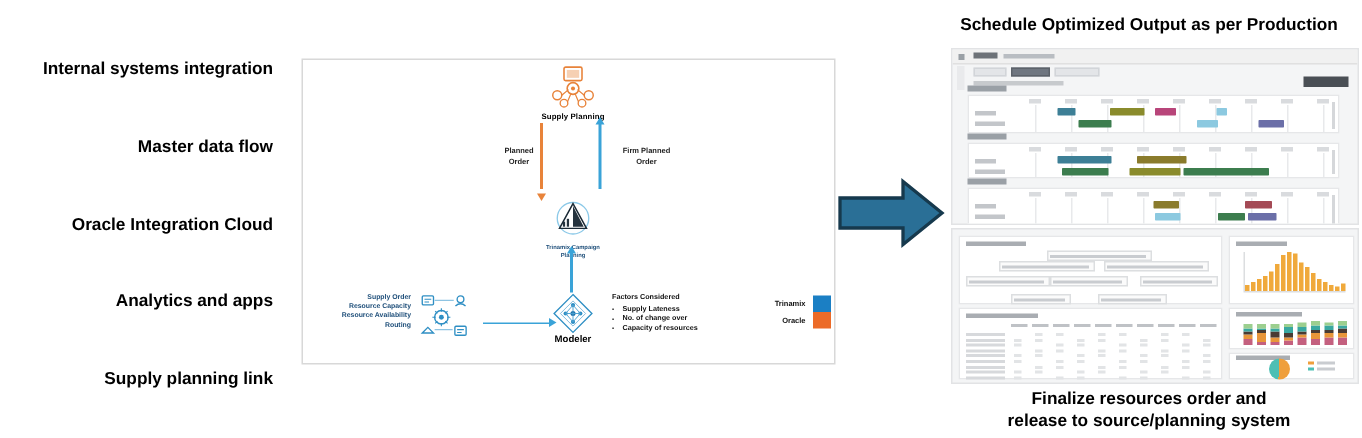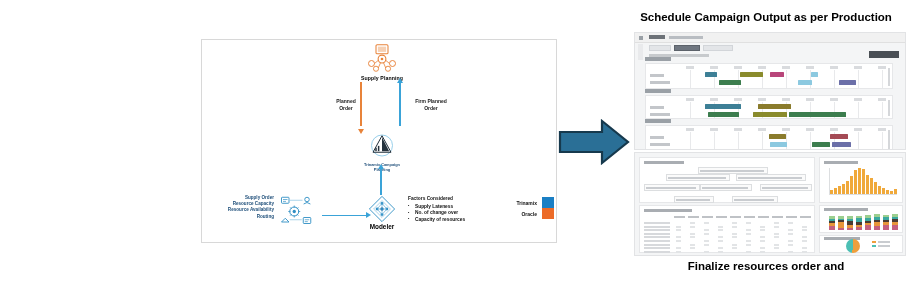--- a/index.html
+++ b/index.html
@@ -138,20 +138,27 @@
   .d-axis{position:absolute;background:#dcdee0;}
   .d-cell{position:absolute;height:2px;background:#d7d9dc;}
   .d-pie{position:absolute;border-radius:50%;}
   .d-leg{position:absolute;height:2px;}
 </style>
 </head>
 <body>
 
 <div class="root">
 
+  <div class="left-labels">
+    <div class="lbl">Internal systems integration</div>
+    <div class="lbl">Master data flow</div>
+    <div class="lbl">Oracle Integration Cloud</div>
+    <div class="lbl">Analytics and apps</div>
+    <div class="lbl">Supply planning link</div>
+  </div>
 
   <div class="diagram">
 
     <div class="sp-node">
       <svg class="sp-icon" viewBox="0 0 44 40">
         <rect x="14" y="1" width="16" height="12" rx="1.5" fill="none" stroke="#e8833a" stroke-width="1.4"></rect>
         <rect x="16.5" y="3.5" width="11" height="7" fill="#f6d0b3"></rect>
         <circle cx="22" cy="20" r="5.2" fill="none" stroke="#e8833a" stroke-width="1.4"></circle>
         <circle cx="22" cy="20" r="1.8" fill="#e8833a"></circle>
         <circle cx="8" cy="26" r="4" fill="none" stroke="#e8833a" stroke-width="1.3"></circle>
@@ -259,23 +266,24 @@
         <span class="lname">Oracle</span>
         <span class="legend-sw" id="sw1" style="background: rgb(236, 107, 40);"></span>
       </div>
     </div>
   </div>
 
   <svg class="big-arrow" viewBox="0 0 72 48">
     <polygon id="bigArrowPoly" points="2,14 44,14 44,3 70,24 44,45 44,34 2,34" stroke-width="2.2" stroke-linejoin="miter" fill="#2a6f96" stroke="#16394d"></polygon>
   </svg>
 
-  <div class="right-top-cap">Schedule Campaign Output as per Production</div>
+  <div class="right-top-cap">Schedule Optimized Output as per Production</div>
   <div class="right-bot-cap">
     <div>Finalize resources order and</div>
+    <div>release to source/planning system</div>
   </div>
 
   <div class="shot shot-gantt" id="gantt">
     <div class="g-topbar"></div>
     <div class="g-dot" style="left:4px;"></div>
     <div class="g-brand"></div>
     <div class="g-crumb"></div>
     <div class="g-railleft"></div>
     <div class="g-tabs">
       <div class="g-tab" style="width:22px;"></div>

